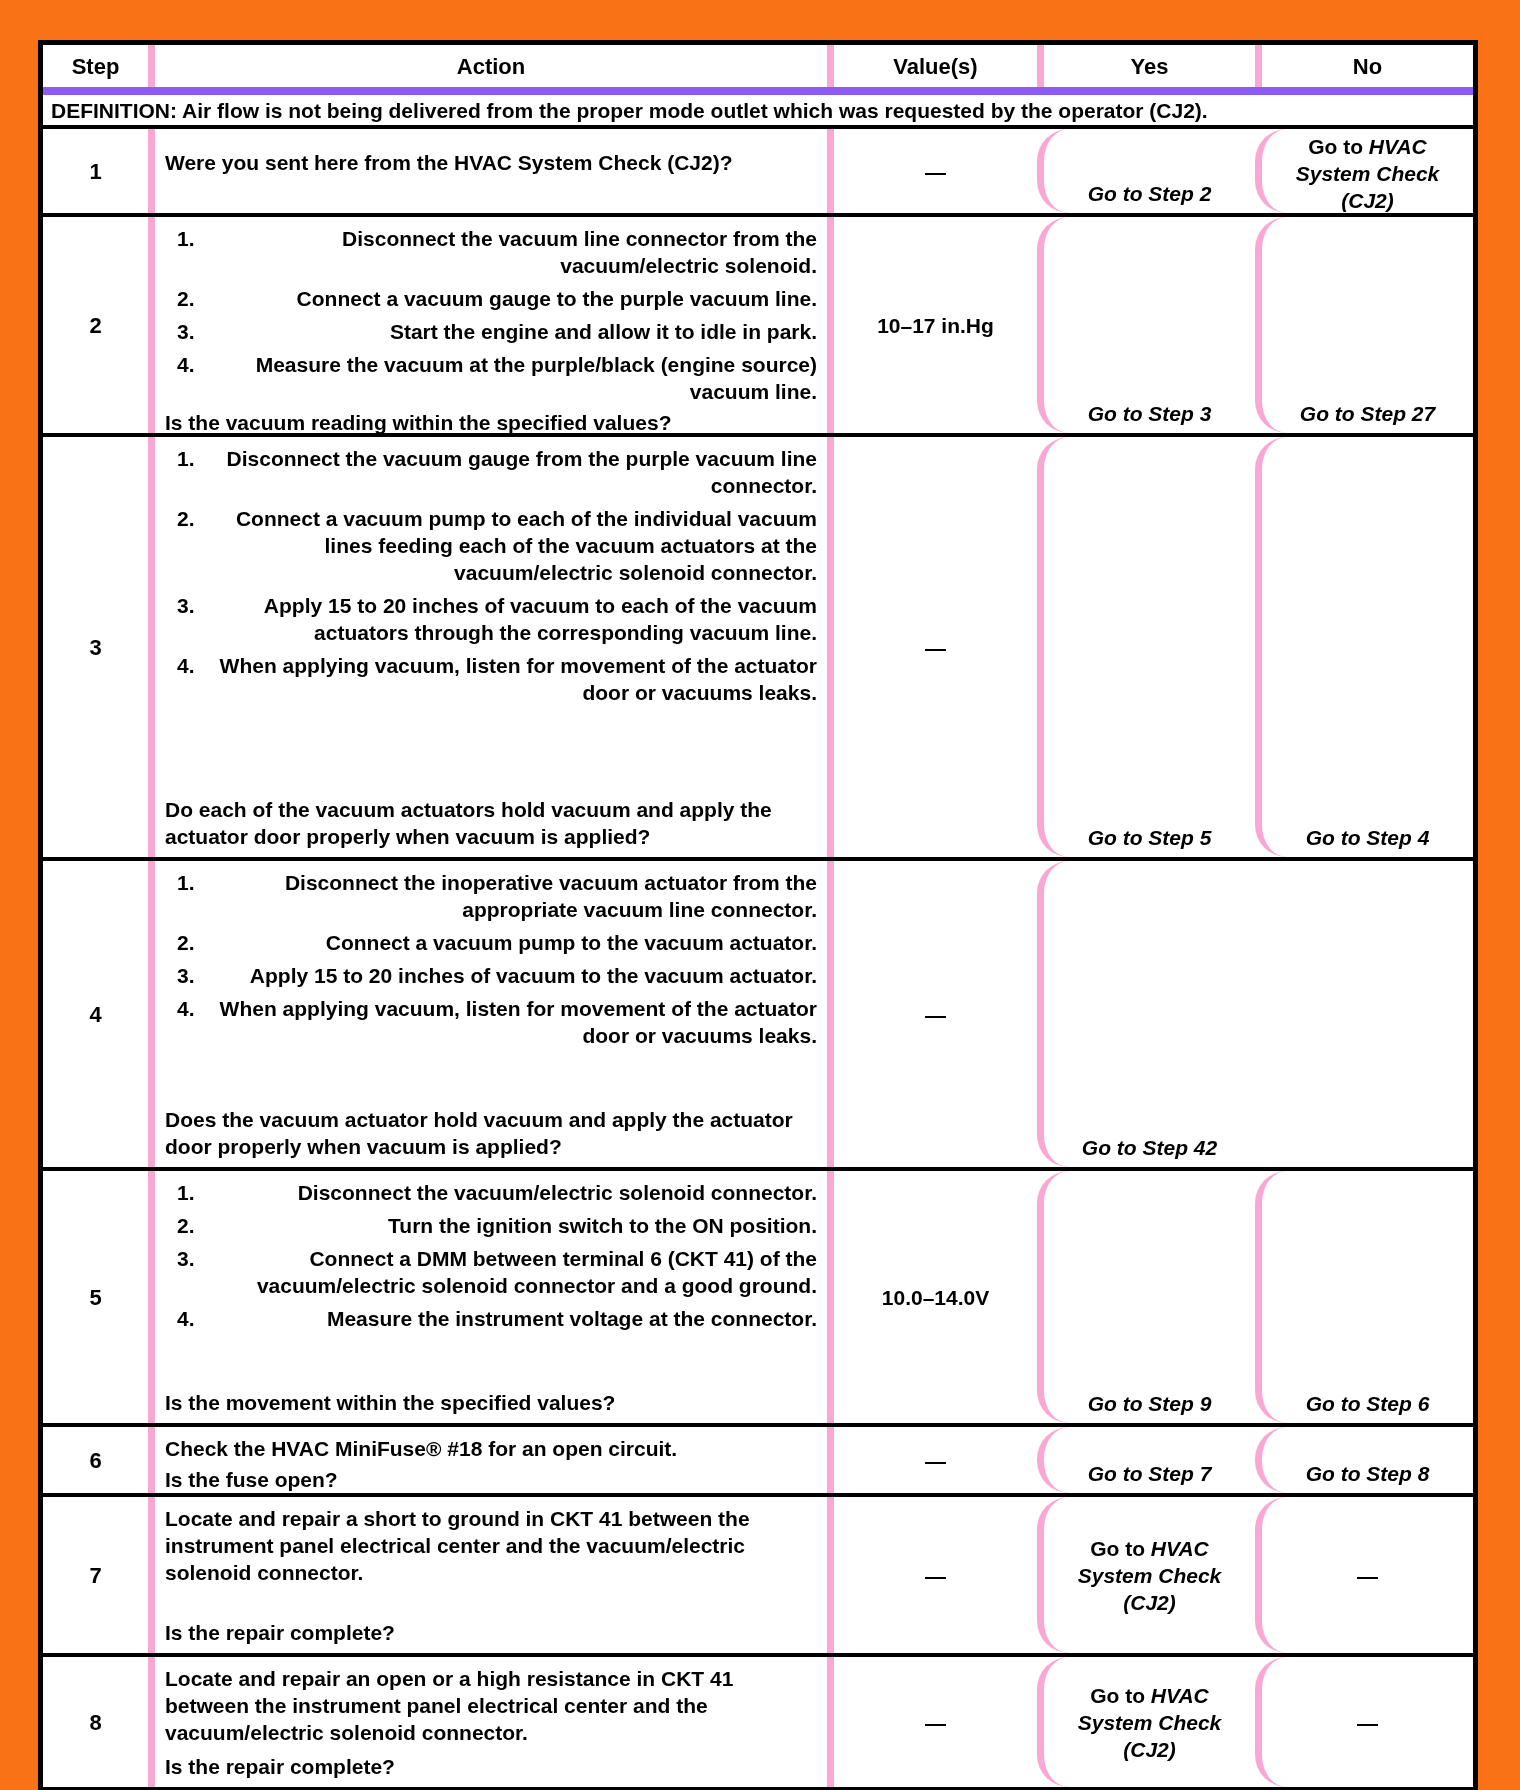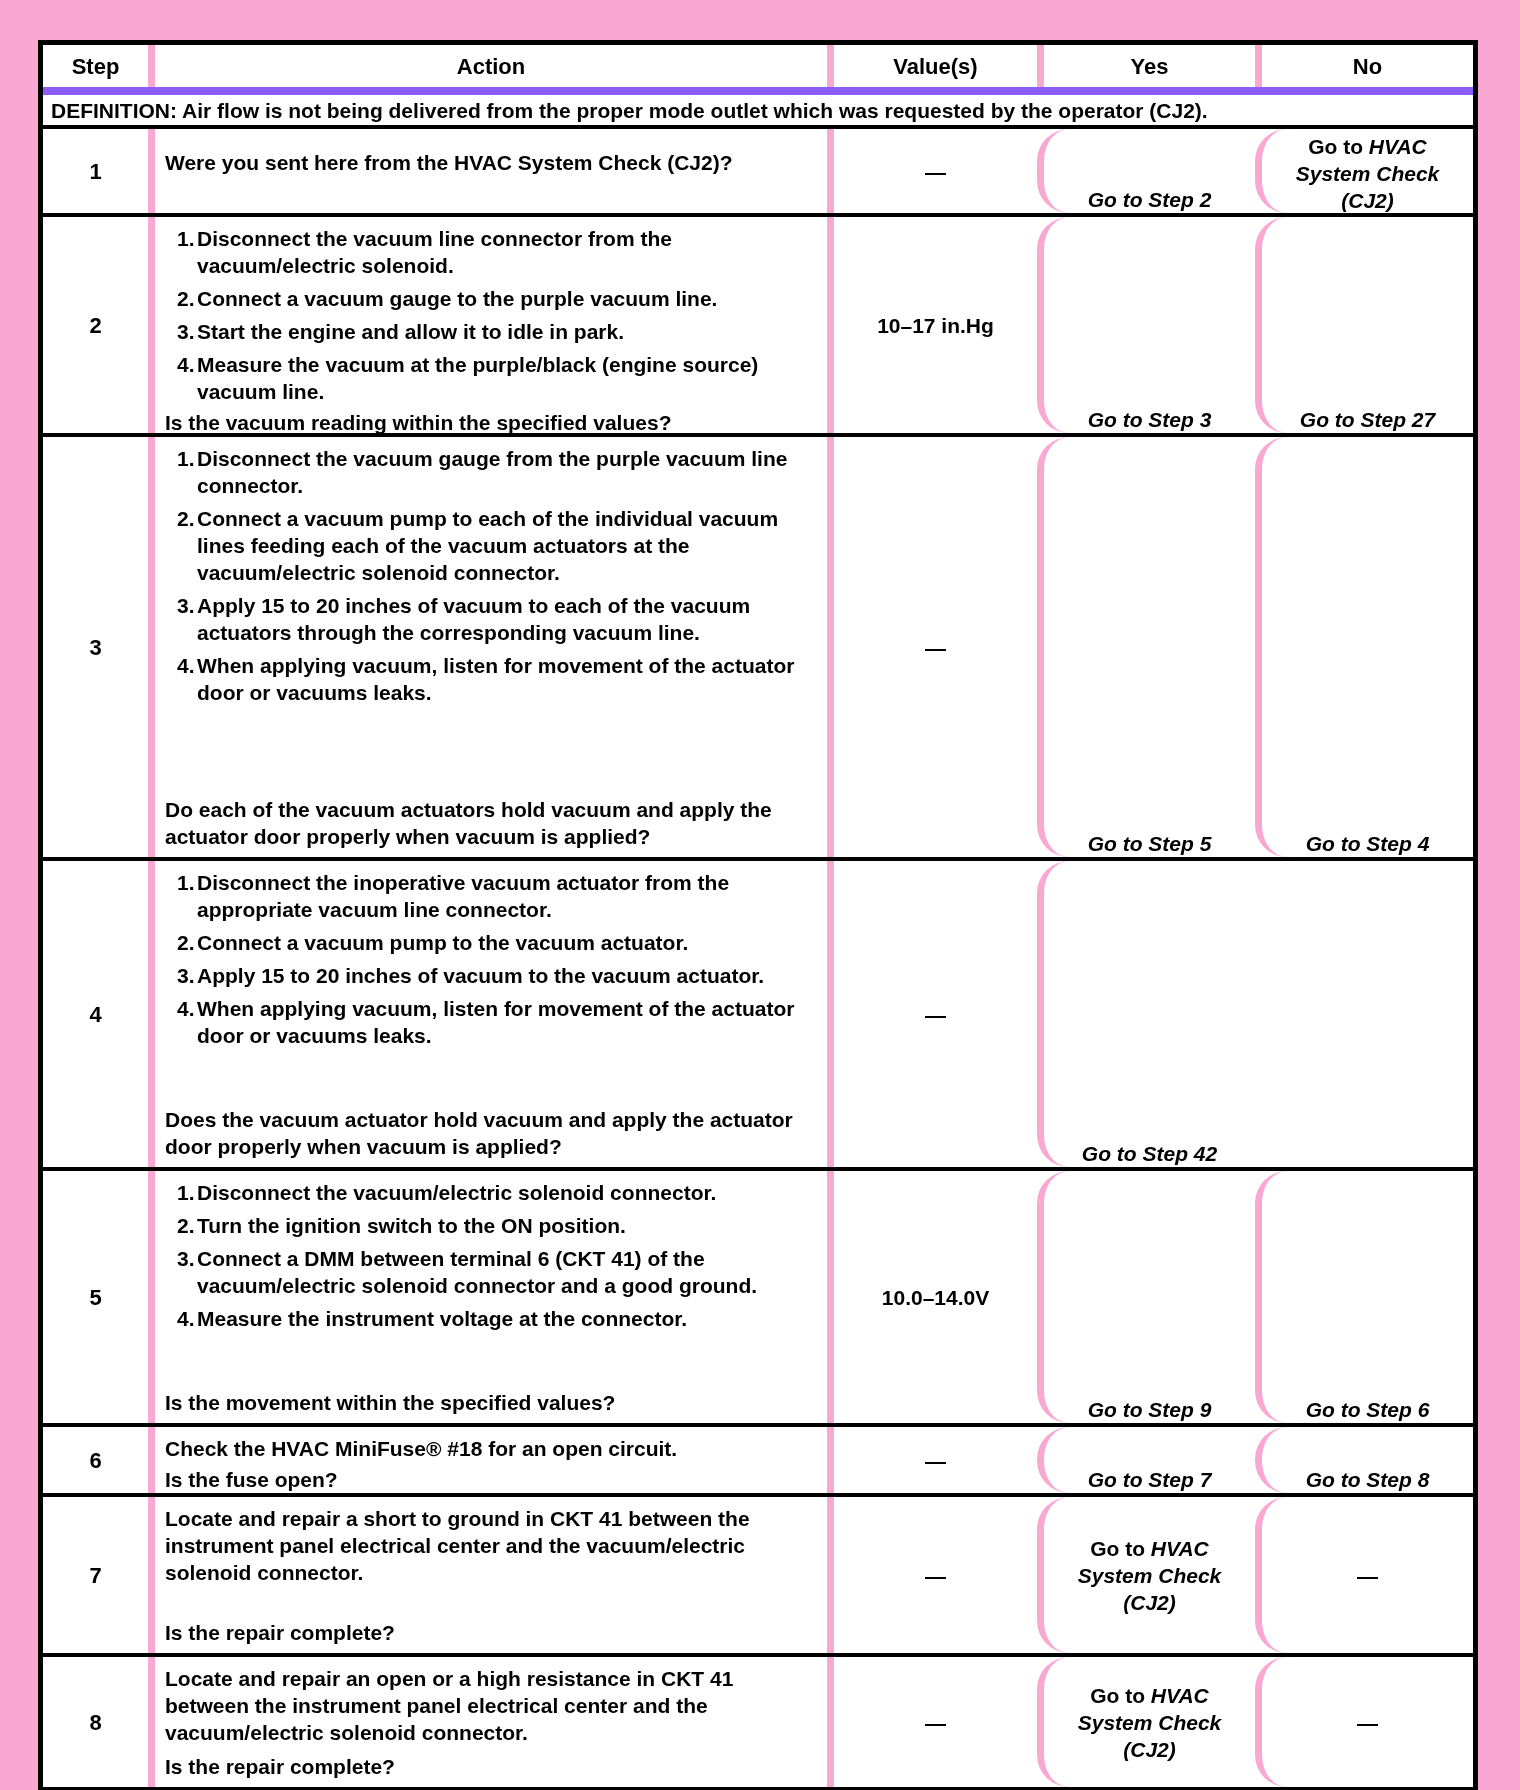--- a/index.html
+++ b/index.html
@@ -3,21 +3,21 @@
 <meta charset="utf-8">
 <style>
   * { margin:0; padding:0; box-sizing:border-box; }
   html,body { background:#ffffff; }
   body {
     width:1520px; height:1790px;
     font-family:"Liberation Sans", sans-serif;
     color:#000;
     position:relative;
   }
-  .page { position:absolute; left:0; top:0; width:1520px; height:1790px; background:#f9a8d4; }
+  .page { position:absolute; left:0; top:0; width:1520px; height:1790px; background:#f97316; }
   .tbl {
     position:absolute; left:38px; top:40px; width:1440px;
     border:5px solid #000;
     background:#fff;
     font-size:21px; line-height:27px; font-weight:700;
   }
   .trow {
     display:grid;
     grid-template-columns:105px 1fr 210px 218px 218px;
     border-top:4px solid #000;
@@ -45,30 +45,30 @@
   
   .r1{height:88px} .r2{height:220px} .r3{height:424px} .r4{height:310px}
   .r5{height:256px} .r6{height:70px} .r7{height:160px} .r8{height:134px}
 
   .step { display:flex; align-items:center; justify-content:center; font-size:22px; }
 
   .action { display:flex; flex-direction:column; padding:5px 10px 5px 8px; }
   .item { display:flex; margin-top:6px; }
   .item:first-child { margin-top:3px; }
   .num { flex:0 0 34px; padding-left:14px; }
-  .itxt { flex:1; }
+  .itxt { flex:1;text-align:right; }
   .lead { margin:3px 0 0 2px; }
   .question { margin-top:auto; padding:4px 0 2px 2px; }
   .r1 .question { margin-top:12px; padding-top:3px; }
 
   .value { display:flex; align-items:center; justify-content:center; }
 
   .outcome { display:flex; justify-content:center;border-radius:32px; }
   .outcome .otext { max-width:150px; text-align:center; }
-  .obottom { align-items:flex-end; padding-bottom:0; }
+  .obottom { align-items:flex-end; padding-bottom:6px; }
   .otop { align-items:flex-start; padding-top:4px; }
   .ocenter { align-items:center; }
   .oital { font-style:italic; }
 </style>
 </head>
 <body>
 
 <div class="page">
   <div class="tbl">
 

